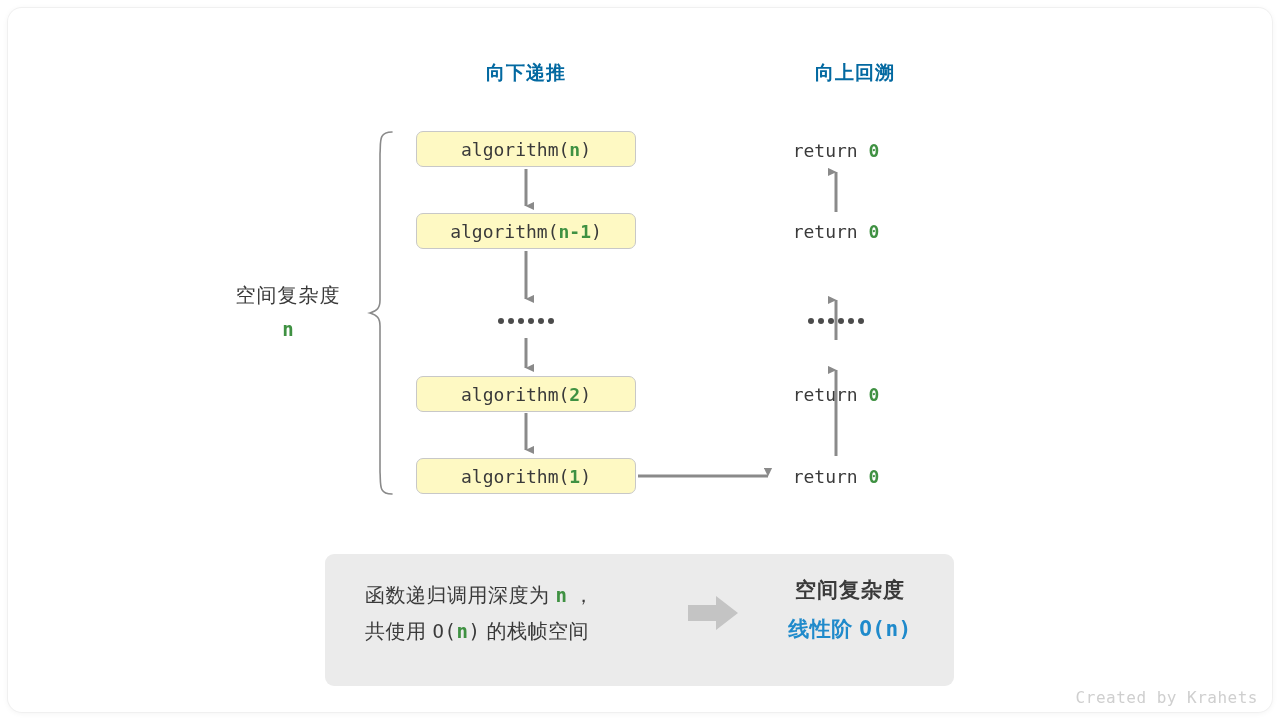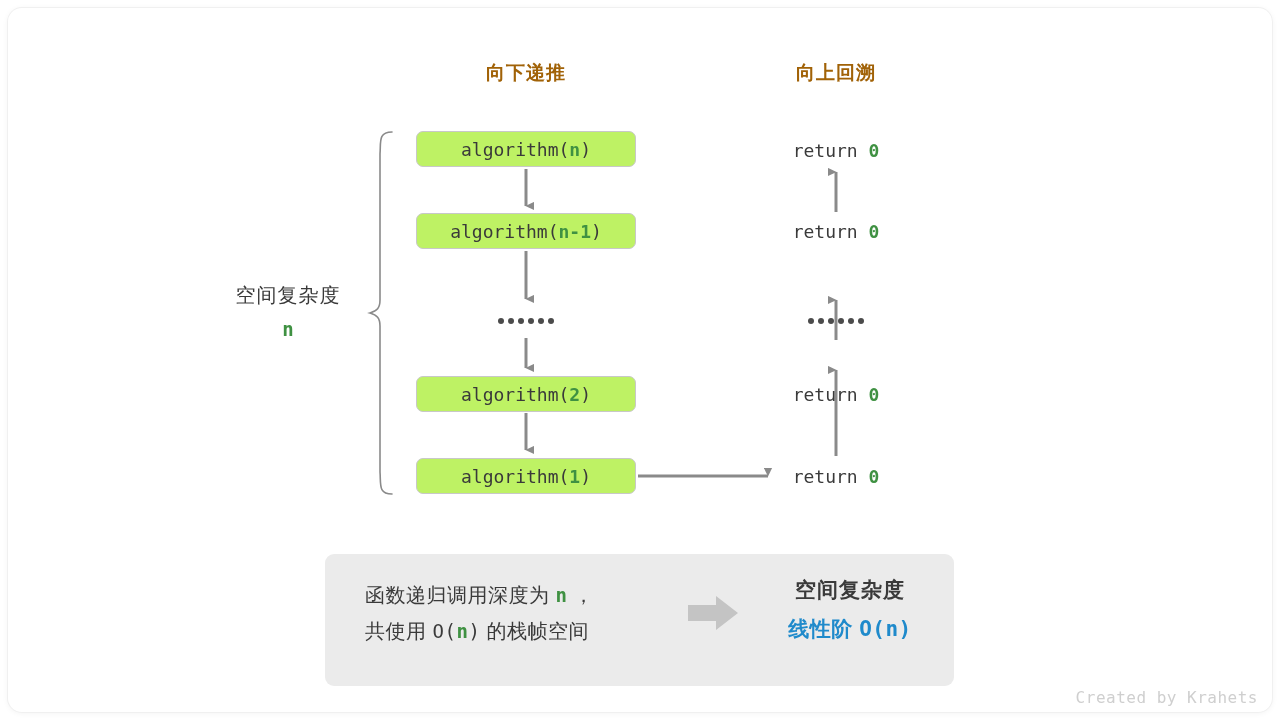--- a/index.html
+++ b/index.html
@@ -24,32 +24,32 @@
     height: 704px;
     background: #ffffff;
     border-radius: 14px;
     box-shadow: 0 0 0 1px #f0f0f0, 0 1px 6px rgba(0,0,0,0.06);
   }
 
   .col-header {
     position: absolute;
     font-size: 19px;
     font-weight: bold;
-    color: #a16207;
+    color: #0369a1;
     letter-spacing: 1px;
     white-space: nowrap;
     transform: translateX(-50%);
   }
 
   
   .call-box {
     position: absolute;
     width: 220px;
     height: 36px;
-    background: #bef264;
+    background: #fef9c3;
     border: 1px solid #c8c8c8;
     border-radius: 7px;
     box-sizing: border-box;
     display: flex;
     align-items: center;
     justify-content: center;
     font-family: "DejaVu Sans Mono", "Liberation Mono", monospace;
     font-size: 18px;
     color: #3a3a3a;
     transform: translateX(-50%);
@@ -238,21 +238,21 @@
                C378,132 381,142 380,154
                L380,300
                C380,308 377,311 370,313
                C377,315 380,318 380,326
                L380,472
                C381,484 378,494 392,494" fill="none" stroke="#8a8a8a" stroke-width="1.6" stroke-linecap="round"></path>
     </g>
   </svg>
 
   <div class="col-header" style="left:526px; top:60px;">向下递推</div>
-  <div class="col-header" style="left:836px; top:60px;">向上回溯</div>
+  <div class="col-header" style="left:855px; top:60px;">向上回溯</div>
 
   <div class="depth-label" style="left:288px; top:282px;">
     <span class="t1">空间复杂度</span>
     <span class="t2">n</span>
   </div>
 
   <div class="call-box" style="left:526px; top:131px;">
     <span>algorithm(</span>
       <span class="arg">n</span>
       <span>)</span>

